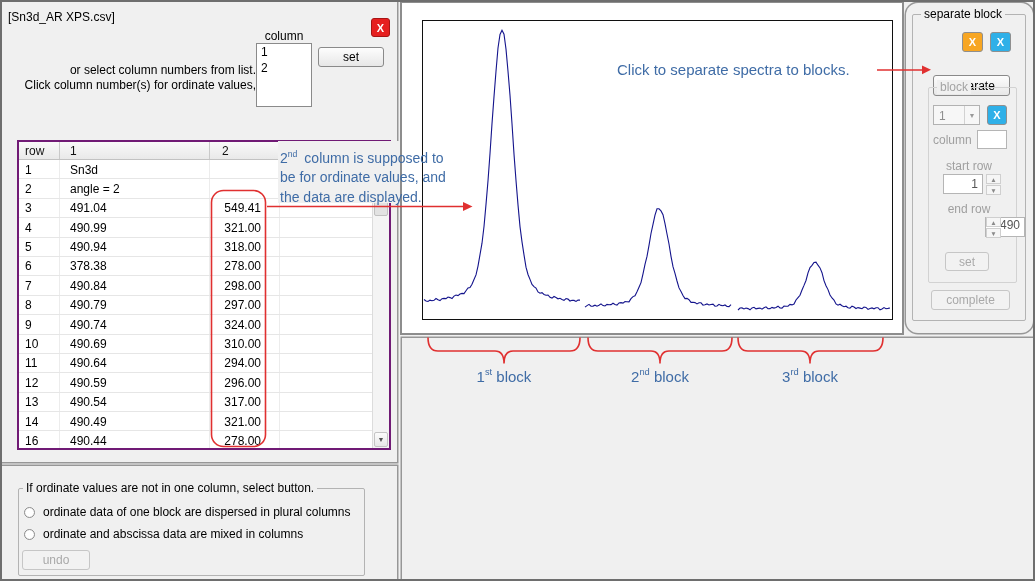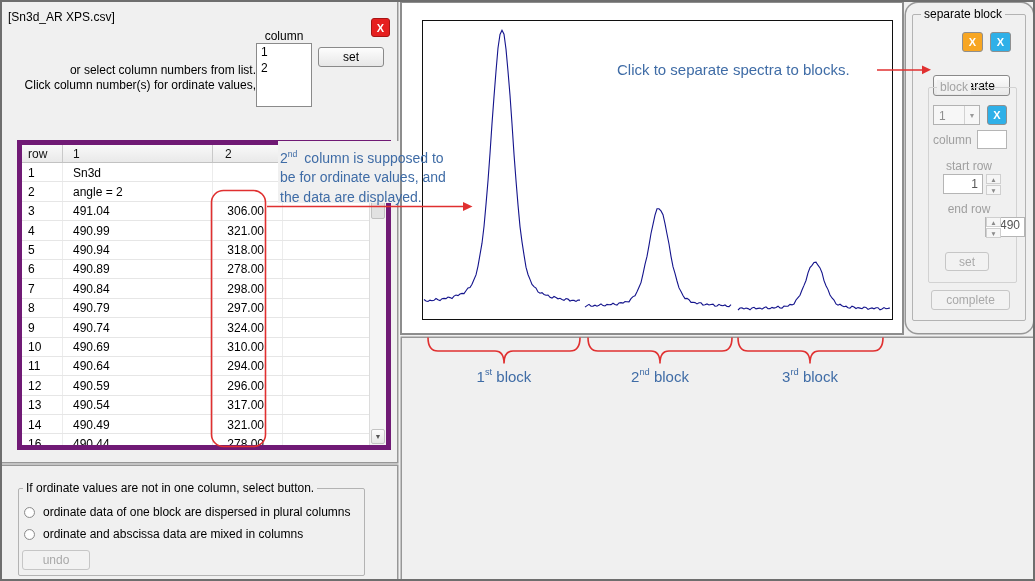--- a/index.html
+++ b/index.html
@@ -19,21 +19,21 @@
   .groupbox{position:absolute;border:1px solid #b3b3b3;border-radius:2px;box-sizing:border-box;}
   .groupbox.dim{border-color:#d2d2d2;}
   .legend{position:absolute;background:#f0f0f0;padding:0 3px;white-space:nowrap;z-index:2;}
   .legend.dim{color:#a3a3a3;}
   .field{position:absolute;background:#fff;border:1px solid #b5b5b5;box-sizing:border-box;font-size:12px;color:#555;}
   .spin{position:absolute;width:15px;height:10px;font-size:6.5px;color:#8a8a8a;background:#f6f6f6;
         border:1px solid #cfcfcf;display:flex;align-items:center;justify-content:center;box-sizing:border-box;}
   .dimlabel{position:absolute;color:#9f9f9f;font-size:12px;}
   
   #data-table{position:absolute;left:15px;top:138px;width:374px;height:310px;background:#fff;
-              border:5px solid #701a75;box-sizing:border-box;overflow:hidden;}
+              border:2px solid #701a75;box-sizing:border-box;overflow:hidden;}
   .thead{display:flex;height:18px;background:linear-gradient(#f9f9f9,#e9e9e9);border-bottom:1px solid #c2c2c2;box-sizing:border-box;}
   .th{font-size:12px;color:#111;border-right:1px solid #c9c9c9;box-sizing:border-box;padding-top:2px;}
   .trow{display:flex;height:19.4px;border-bottom:1px solid #e6e6e6;box-sizing:border-box;background:#fff;}
   .td{font-size:12px;border-right:1px solid #ececec;box-sizing:border-box;padding-top:2.5px;white-space:nowrap;overflow:hidden;}
   .c0{width:41px;padding-left:6px;} .c1{width:150px;padding-left:10px;}
   .c2{width:70px;} .td.c2{text-align:right;padding-right:18px;} .th.c2{padding-left:12px;}
   .cf{flex:1;border-right:none;}
   #tbl-scroll{position:absolute;top:0;right:0;bottom:0;width:17px;background:#f4f4f4;border-left:1px solid #dcdcdc;box-sizing:border-box;}
   .sb-arrow{position:absolute;left:1px;width:14px;height:15px;background:linear-gradient(#fcfcfc,#e8e8e8);
             border:1px solid #c4c4c4;border-radius:2px;font-size:7px;color:#555;display:flex;align-items:center;justify-content:center;box-sizing:border-box;}
@@ -101,38 +101,38 @@
           </div>
           <div class="trow">
             <div class="td c0">2</div>
             <div class="td c1">angle = 2</div>
             <div class="td c2"></div>
             <div class="td cf"></div>
           </div>
           <div class="trow">
             <div class="td c0">3</div>
             <div class="td c1">491.04</div>
-            <div class="td c2">306.00</div>
+            <div class="td c2">549.41</div>
             <div class="td cf"></div>
           </div>
           <div class="trow">
             <div class="td c0">4</div>
             <div class="td c1">490.99</div>
             <div class="td c2">321.00</div>
             <div class="td cf"></div>
           </div>
           <div class="trow">
             <div class="td c0">5</div>
             <div class="td c1">490.94</div>
             <div class="td c2">318.00</div>
             <div class="td cf"></div>
           </div>
           <div class="trow">
             <div class="td c0">6</div>
-            <div class="td c1">490.89</div>
+            <div class="td c1">378.38</div>
             <div class="td c2">278.00</div>
             <div class="td cf"></div>
           </div>
           <div class="trow">
             <div class="td c0">7</div>
             <div class="td c1">490.84</div>
             <div class="td c2">298.00</div>
             <div class="td cf"></div>
           </div>
           <div class="trow">

